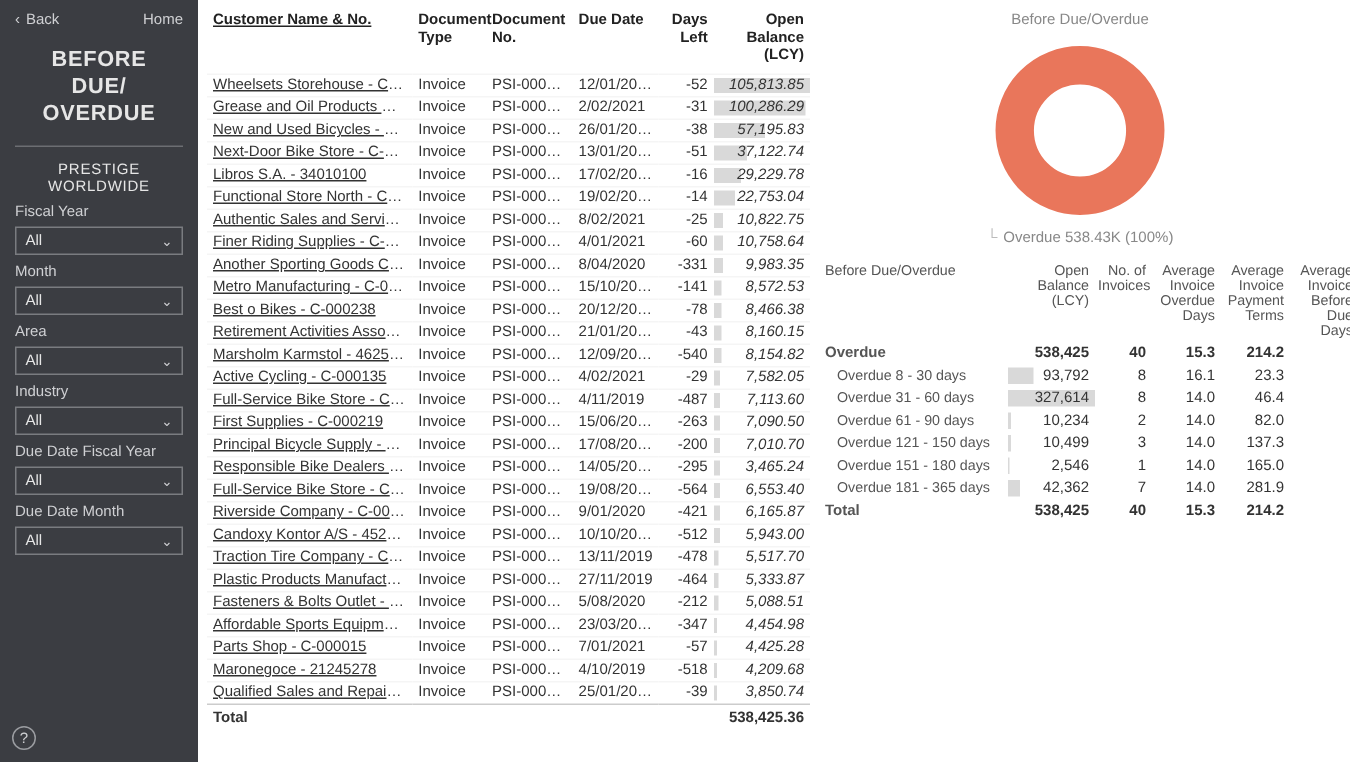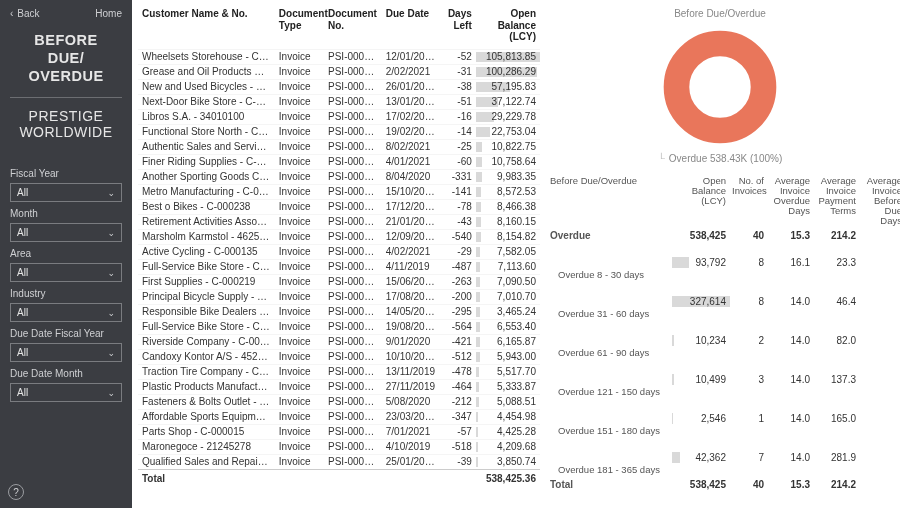--- a/index.html
+++ b/index.html
@@ -2,57 +2,57 @@
 <html><head>
 <meta charset="utf-8">
 <style>
   * { box-sizing: border-box; margin: 0; padding: 0; }
   body { font-family: "Segoe UI", Arial, sans-serif; background: #fff; color: #333; font-size: 11px; width: 900px; height: 508px; overflow: hidden; display: flex; }
   .sidebar { width: 132px; background: #3b3d42; color: #e6e6e6; display: flex; flex-direction: column; padding: 8px 10px 10px 10px; position: relative; }
   .nav-top { display: flex; justify-content: space-between; align-items: center; font-size: 10px; color: #cfd0d3; margin-bottom: 8px; }
   .nav-back { display: flex; align-items: center; gap: 4px; cursor: pointer; }
   .page-title { font-size: 14.5px; font-weight: 700; letter-spacing: .5px; line-height: 1.25; text-align: center; margin: 4px 16px 8px; }
   .hr { border: 0; border-top: 1px solid #6c6e72; margin: 4px 0 10px; }
-  .company { font-size: 14px; letter-spacing: .5px; text-align: center; margin-bottom: 22px; }
+  .company { font-size: 10px; letter-spacing: .5px; text-align: center; margin-bottom: 0; }
   .filter-label { font-size: 10px; color: #cfd0d3; margin: 6px 0 4px; }
   .select { display: flex; align-items: center; justify-content: space-between; border: 1px solid #7a7c80; padding: 3px 6px; font-size: 10px; color: #e6e6e6; background: #3b3d42; cursor: pointer; }
   .select .chev { font-size: 9px; color: #cfd0d3; }
   .help-icon { position: absolute; left: 8px; bottom: 8px; width: 16px; height: 16px; border: 1px solid #9a9ca0; border-radius: 50%; display: flex; align-items: center; justify-content: center; font-size: 10px; color: #cfd0d3; cursor: pointer; }
 
   .main { flex: 1; display: flex; overflow: hidden; }
   .table-pane { width: 412px; padding: 6px 4px 6px 6px; overflow: hidden; }
   table { border-collapse: collapse; width: 100%; table-layout: fixed; }
   th { text-align: left; font-size: 10px; font-weight: 700; color: #222; vertical-align: top; padding: 2px 4px 6px; line-height: 1.15; }
   th.right, td.right { text-align: right; }
   td { font-size: 10px; padding: 1.5px 4px; white-space: nowrap; overflow: hidden; text-overflow: ellipsis; color: #333; border-top: 1px solid #f5f5f5; }
-  .col-cust { width: 128px; }
+  .col-cust { width: 128px; text-decoration: underline; }
   .col-dtype { width: 46px; }
   .col-dno { width: 54px; }
   .col-due { width: 54px; }
   .col-days { width: 34px; text-align: right; }
   .col-bal { width: 60px; text-align: right; }
   .bar-cell { position: relative; }
   .bar-cell .bar { position: absolute; left: 0; top: 2px; bottom: 2px; background: #d9d9d9; }
-  .bar-cell .val { position: relative; }
+  .bar-cell .val { position: relative; font-style: italic; }
   tfoot td { font-weight: 700; border-top: 1px solid #ccc; padding-top: 3px; }
 
   .right-pane { flex: 1; padding: 6px 8px 6px 4px; display: flex; flex-direction: column; overflow: hidden; }
   .chart-title { text-align: center; font-size: 10px; color: #888; margin: 2px 0 4px; }
   .donut-wrap { display: flex; flex-direction: column; align-items: center; }
   .legend { font-size: 10px; color: #888; margin-top: 2px; display: flex; align-items: center; gap: 4px;}
   .summary { margin-top: 10px; }
   .sum-head { display: grid; grid-template-columns: 120px 58px 36px 44px 44px 44px; gap: 2px; font-size: 9.5px; color: #555; line-height: 1.05; }
   .sum-head div { padding: 2px 2px; }
   .sum-head .rh { text-align: right; }
   .sum-row { display: grid; grid-template-columns: 120px 58px 36px 44px 44px 44px; gap: 2px; font-size: 10px; align-items: center; }
   .sum-row > div { padding: 2px 2px; white-space: nowrap; }
   .sum-row .rh { text-align: right; }
   .sum-row.bold { font-weight: 700; }
   .sum-row .label { color: #555; }
-  .sum-row.sub .label { padding-left: 10px; font-size: 9.5px; margin-top: 24px; }
+  .sum-row.sub .label { padding-left: 10px; font-size: 9.5px; }
   .sbar-cell { position: relative; text-align: right; }
   .sbar-cell .bar { position: absolute; left: 2px; top: 2px; bottom: 2px; background: #d9d9d9; }
   .sbar-cell .val { position: relative; }
   svg.donut { width: 128px; height: 128px; display:block; }
 </style>
 </head>
 <body>
 
 <div class="sidebar">
   <div class="nav-top">
@@ -194,21 +194,21 @@
             <td class="col-dtype">Invoice</td>
             <td class="col-dno">PSI-000220</td>
             <td class="col-due">15/10/2020</td>
             <td class="col-days right">-141</td>
             <td class="col-bal right bar-cell"><span class="bar" style="width:8%"></span><span class="val">8,572.53</span></td>
           </tr>
           <tr>
             <td class="col-cust">Best o Bikes - C-000238</td>
             <td class="col-dtype">Invoice</td>
             <td class="col-dno">PSI-000249</td>
-            <td class="col-due">17/12/2020</td>
+            <td class="col-due">20/12/2020</td>
             <td class="col-days right">-78</td>
             <td class="col-bal right bar-cell"><span class="bar" style="width:8%"></span><span class="val">8,466.38</span></td>
           </tr>
           <tr>
             <td class="col-cust">Retirement Activities Associati…</td>
             <td class="col-dtype">Invoice</td>
             <td class="col-dno">PSI-000267</td>
             <td class="col-due">21/01/2021</td>
             <td class="col-days right">-43</td>
             <td class="col-bal right bar-cell"><span class="bar" style="width:8%"></span><span class="val">8,160.15</span></td>

